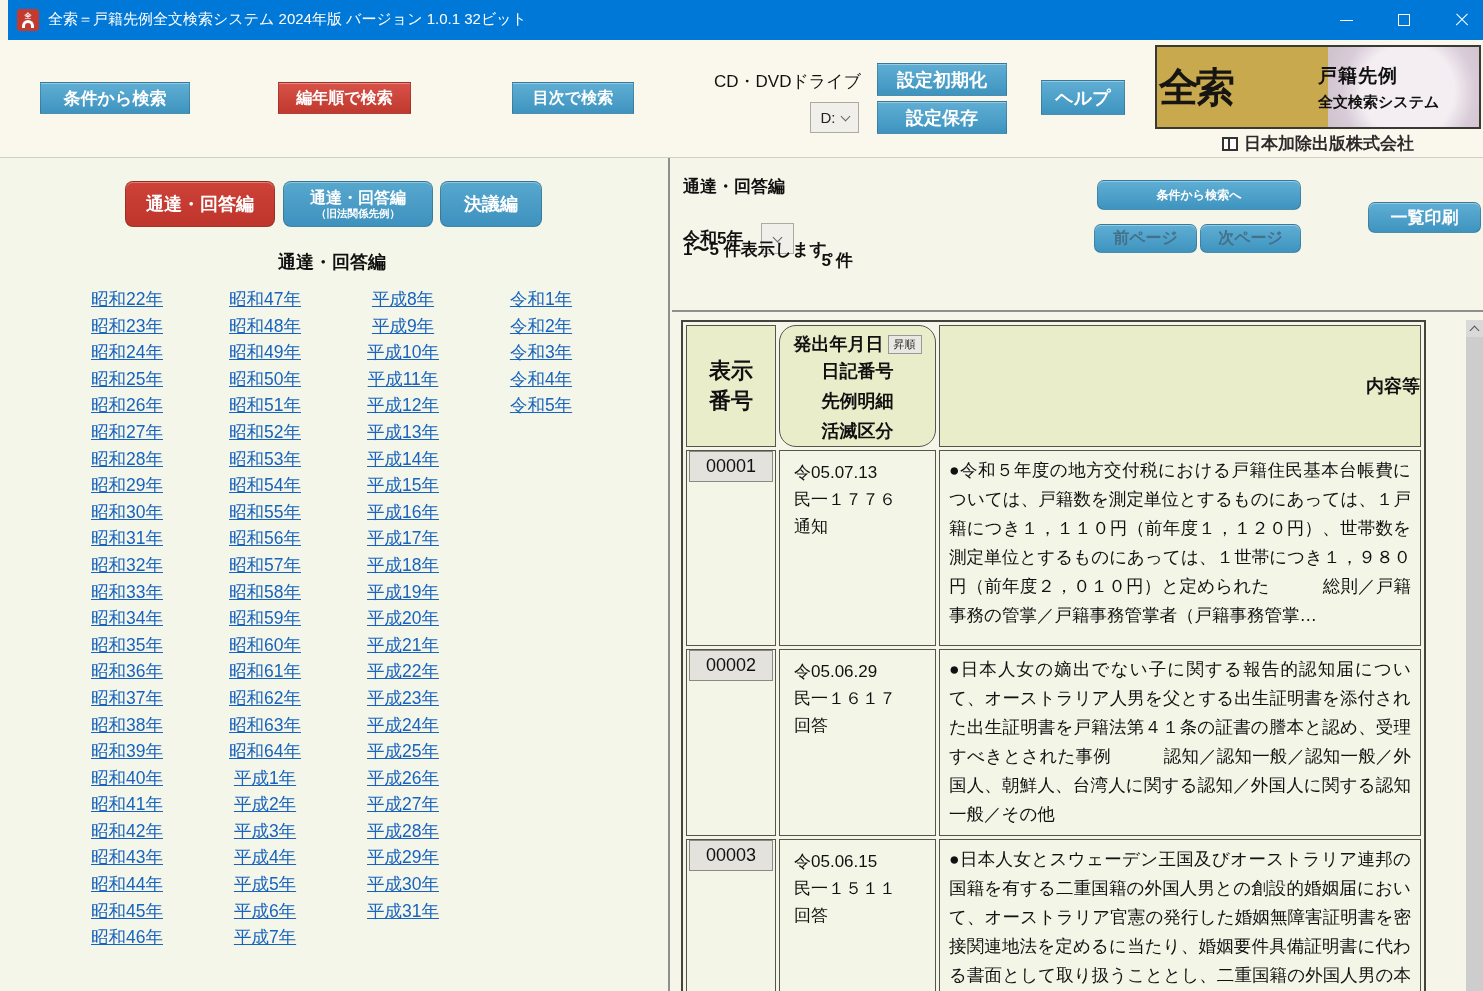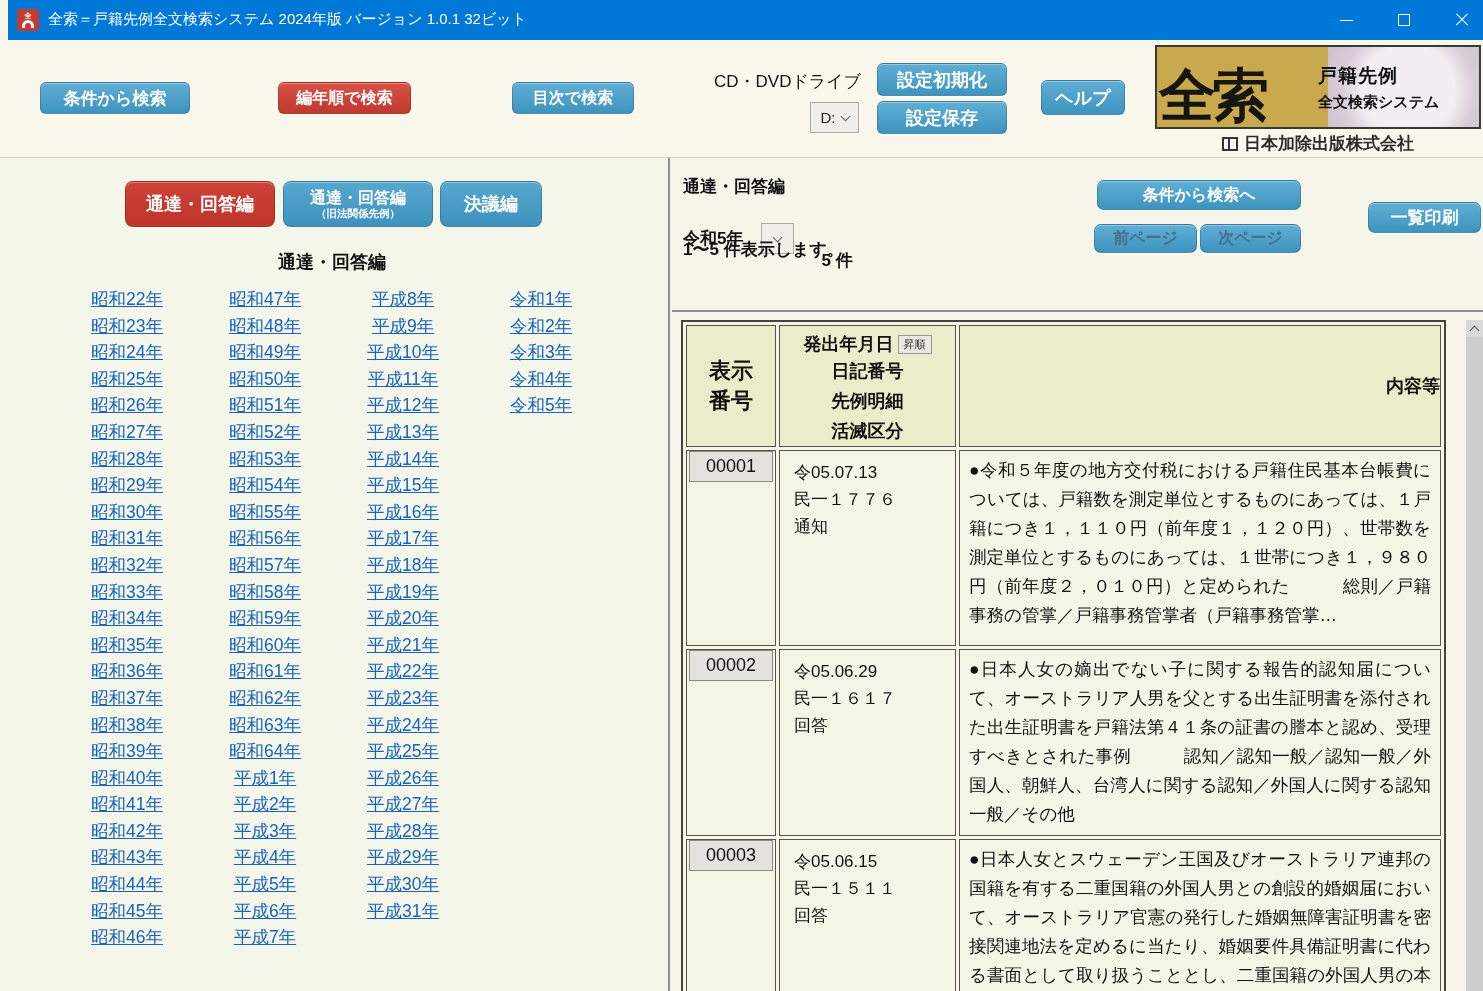--- a/index.html
+++ b/index.html
@@ -17,41 +17,41 @@
   .wb-min { right:116px; } .wb-max { right:58px; } .wb-close { right:0; }
   .glyph-min { width:13px; height:0; border-top:1px solid #fff; }
   .glyph-max { width:12px; height:12px; border:1px solid #fff; }
   .glyph-close { position:relative; width:14px; height:14px; }
   .glyph-close::before, .glyph-close::after { content:""; position:absolute; left:-1px; top:6px; width:16px; height:1.4px; background:#fff; }
   .glyph-close::before { transform:rotate(45deg); } .glyph-close::after { transform:rotate(-45deg); }
 
   
   .toolbar { position:absolute; left:0; top:40px; width:100%; height:118px; background:#FAF7EC; border-bottom:1px solid #CFCFC5; }
   .btn { display:flex; align-items:center; justify-content:center; color:#fff; font-weight:bold;
-         border:1px solid rgba(0,0,0,.18); border-radius:6px; cursor:pointer;
+         border:1px solid rgba(0,0,0,.18); border-radius:0; cursor:pointer;
          background:linear-gradient(#5FAED4,#3E94BF); box-shadow:inset 0 1px 0 rgba(255,255,255,.35); }
   .btn.red { background:linear-gradient(#D85248,#C0392F); }
   .tb-cond  { position:absolute; left:40px;  top:42px; width:150px; height:32px; font-size:17px; }
   .tb-chron { position:absolute; left:278px; top:42px; width:133px; height:32px; font-size:16px; }
   .tb-toc   { position:absolute; left:512px; top:42px; width:122px; height:32px; font-size:16px; }
   .drive-label { position:absolute; left:714px; top:30px; font-size:17px; color:#111; }
   .drive-select { position:absolute; left:810px; top:62px; width:49px; height:31px; background:#F1EFEA; border:1px solid #ABABA3;
                   display:flex; align-items:center; justify-content:center; gap:6px; font-size:15px; color:#222; cursor:pointer; }
   .chev { width:7px; height:7px; border-right:1.6px solid #666; border-bottom:1.6px solid #666; transform:rotate(45deg); margin-top:-3px; }
   .chev-up { transform:rotate(-135deg); margin-top:3px; }
   .tb-init { position:absolute; left:877px; top:23px; width:130px; height:33px; font-size:18px; }
   .tb-save { position:absolute; left:877px; top:61px; width:130px; height:33px; font-size:18px; }
   .tb-help { position:absolute; left:1041px; top:40px; width:84px; height:35px; font-size:18px; }
 
   .logo-wrap { position:absolute; left:1155px; top:5px; width:326px; }
   .logo-box { position:relative; width:326px; height:84px; border:2px solid #3a3a34; background:
       radial-gradient(circle at 78% 55%, #f4eef2 0 18%, #d9ccd8 26%, #cfc3ce 34%, #e8e2e6 48%, #d8d2d4 60%, #c9c4c6 75%, #bdb8ba 100%); }
   .logo-gold { position:absolute; left:0; top:0; width:53%; height:100%; background:#C9A94E; }
-  .logo-main { position:absolute; left:2px; top:10px; font-family:"Liberation Serif","DejaVu Serif",serif; font-weight:bold;
-               font-size:57px; line-height:78px; color:#171512; letter-spacing:-4px; }
+  .logo-main { position:absolute; left:2px; top:2px; font-family:"Liberation Serif","DejaVu Serif",serif; font-weight:bold;
+               font-size:40px; line-height:78px; color:#171512; letter-spacing:-4px; }
   .logo-sub { position:absolute; left:50%; top:16px; width:50%; color:#111; font-weight:bold; text-align:left; }
   .logo-sub .s1 { font-size:19px; letter-spacing:1px; }
   .logo-sub .s2 { font-size:15px; letter-spacing:0; margin-top:4px; }
   .publisher { display:flex; align-items:center; justify-content:center; gap:6px; margin-top:3px; color:#2b2b2b; font-size:17px; font-weight:bold; }
   .pub-icon { width:16px; height:14px; border:2px solid #333; position:relative; background:#fff; }
   .pub-icon::before { content:""; position:absolute; left:4px; top:0; bottom:0; width:2px; background:#333; }
 
   
   .main { position:absolute; left:0; top:158px; width:100%; height:833px; }
   .left-panel { position:absolute; left:0; top:0; width:670px; height:100%; background:#F4F6E9; border-right:2px solid #8F8F8F; }
@@ -74,34 +74,34 @@
   .year-link { display:block; color:#1763BE; text-decoration:underline; font-size:17.5px; line-height:26.6px; cursor:pointer; }
 
   
   .res-edition { position:absolute; left:11px; top:17px; font-size:17px; font-weight:bold; color:#111; }
   .res-yearline { position:absolute; left:11px; top:47px; display:flex; align-items:center; }
   .res-year { font-size:17px; font-weight:bold; color:#111; }
   .year-select { width:33px; height:31px; margin-left:18px; background:#F1EFEA; border:1px solid #ABABA3;
                  display:flex; align-items:center; justify-content:center; cursor:pointer; }
   .res-count { font-size:17px; font-weight:bold; color:#111; margin-left:27px;margin-top:44px; }
   .res-info { position:absolute; left:11px; top:80px; font-size:17px; font-weight:bold; color:#111; }
-  .rb-cond { position:absolute; left:425px; top:22px; width:204px; height:30px; font-size:16px; border-radius:7px; }
+  .rb-cond { position:absolute; left:425px; top:22px; width:204px; height:30px; font-size:12px; border-radius:7px; }
   .rb-prev { position:absolute; left:422px; top:66px; width:103px; height:29px; font-size:16px; border-radius:7px; color:#44708A; }
   .rb-next { position:absolute; left:528px; top:66px; width:101px; height:29px; font-size:16px; border-radius:7px; color:#44708A; }
   .rb-print{ position:absolute; left:696px; top:44px; width:113px; height:31px; font-size:17px; border-radius:7px; }
   .res-divider { position:absolute; left:0; top:152px; width:100%; height:2px; background:#8F8F8F; }
 
   
   .table-wrap { position:absolute; left:9px; top:162px; width:770px; height:671px; overflow:hidden; }
   table.results { border-collapse:separate; border-spacing:3px; background:#F6F5EA; border:2px solid #44443C; }
   table.results th, table.results td { border:1px solid #55554B; vertical-align:top; }
   table.results th { background:#E9EDC9; font-weight:bold; color:#111; vertical-align:middle; }
   table.results td { background:#F3F5E6; }
   .th-c1 { width:90px; font-size:22px; line-height:30px; text-align:center; }
-  .th-c2 { width:177px; font-size:18px; text-align:center; }
+  .th-c2 { width:157px; font-size:18px; text-align:center;border-radius:17px; }
   .th-c3 { width:482px; font-size:18px; text-align:right; }
   .th-dateline { display:flex; align-items:center; justify-content:center; gap:4px; margin-top:6px; }
   .sort-btn { font-size:11px; font-weight:normal; color:#222; background:#E9E8E2; border:1px solid #999; padding:1px 5px; cursor:pointer; }
   .th-c2 .sub { line-height:30px; font-size:18px; }
   .num-cell { text-align:center; }
   .num-btn { display:inline-block; margin-top:0; background:#E3E2DD; border:1px solid #8A8A82; color:#111;
              font-size:18px; padding:4px 16px; cursor:pointer; }
   .date-cell { padding:8px 6px 0 14px; font-size:17px; line-height:27px; color:#111; }
   .content-cell { padding:5px 9px 6px 9px; font-size:17.5px; line-height:29px; color:#111; text-align:justify; }
   td.num-cell { vertical-align:middle; }

